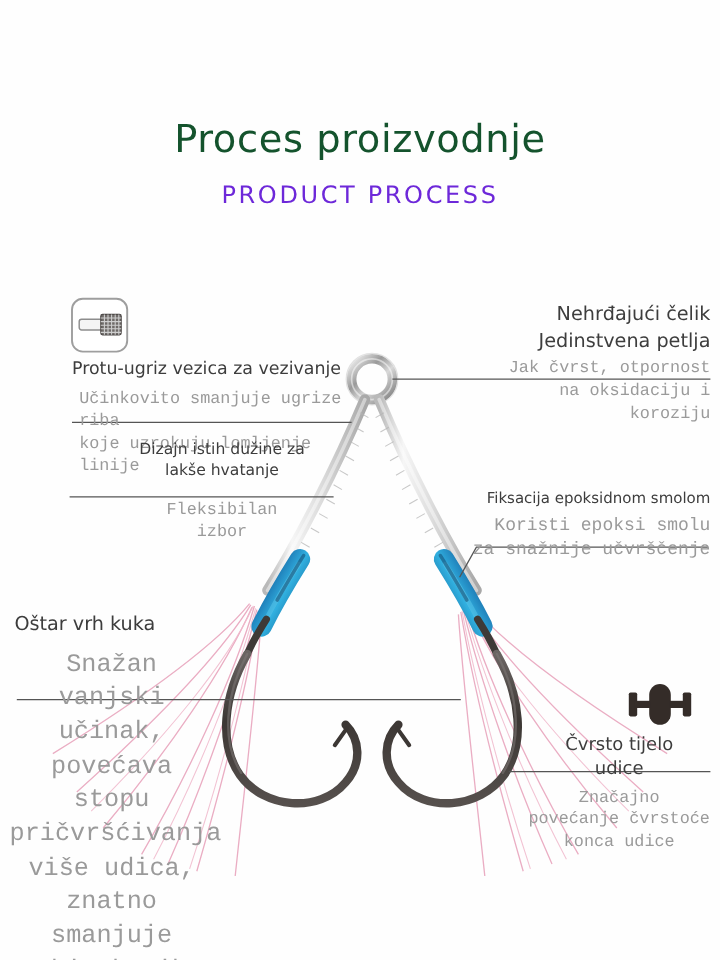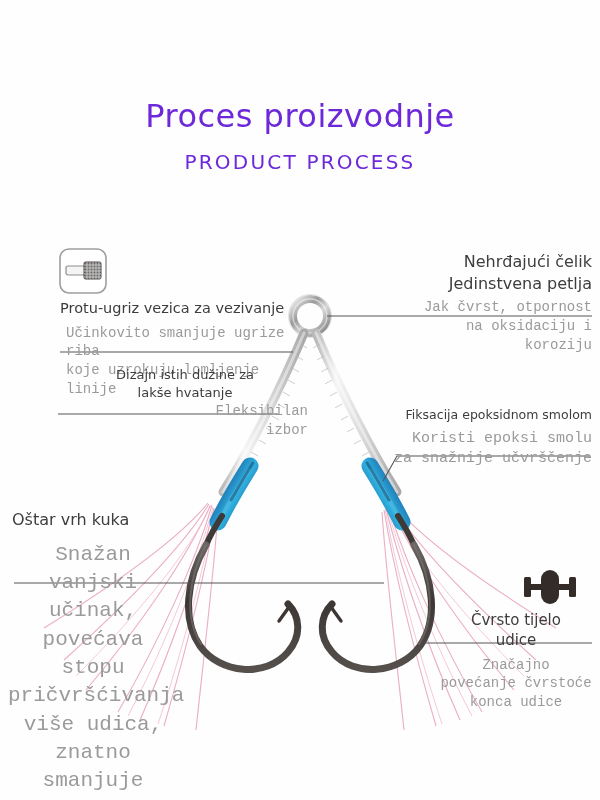--- a/index.html
+++ b/index.html
@@ -24,21 +24,21 @@
     height: 800px;
   }
 
   
   .title-main {
     position: absolute;
     left: 0; top: 97px;
     width: 600px;
     text-align: center;
     font-size: 32px;
-    color: #6d28d9;
+    color: #14532d;
     letter-spacing: 0.5px;
     font-weight: 400;
   }
   .title-sub {
     position: absolute;
     left: 0; top: 150px;
     width: 600px;
     text-align: center;
     font-size: 20px;
     color: #6d28d9;
@@ -69,21 +69,21 @@
   #co-antibite   { left: 60px;  top: 299px; width: 250px; }
   #co-equal      { left: 62px;  top: 366px; width: 246px; }
   #co-steel      { left: 380px; top: 251px; width: 212px; }
   #co-epoxy      { left: 380px; top: 407px; width: 212px; }
   #co-sharp      { left: 8px;   top: 509px; width: 170px; }
   #co-body       { left: 440px; top: 610px; width: 152px; }
 
   #co-antibite .c-head { font-size: 14.5px; }
   #co-antibite .c-body { margin-top: 5px; margin-left: 6px; }
   #co-equal .c-head { font-size: 13px; text-align: center; }
-  #co-equal .c-body { margin-top: 1px; text-align: right; }
+  #co-equal .c-body { margin-top: 15px; text-align: center; }
   #co-steel .c-head { font-size: 16px; }
   #co-steel .c-body { margin-top: 4px; }
   #co-epoxy .c-head { font-size: 12.5px; }
   #co-epoxy .c-body { margin-top: 5px; font-size: 15px; }
   #co-sharp .c-head { font-size: 16px; padding-left: 4px; }
   #co-sharp .c-body { margin-top: 10px; font-size: 21px; text-align: center; }
   #co-body .c-head { font-size: 15px; }
   #co-body .c-body { margin-top: 5px; }
 
   

